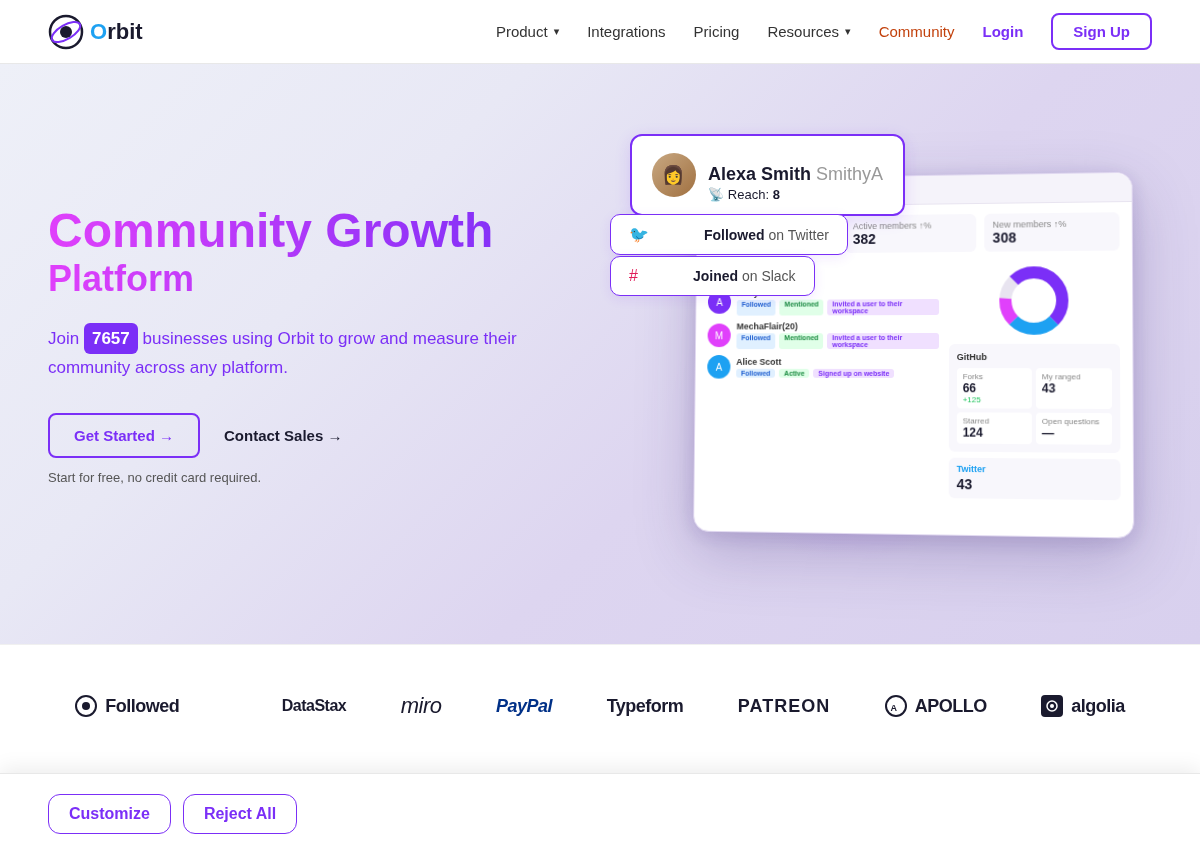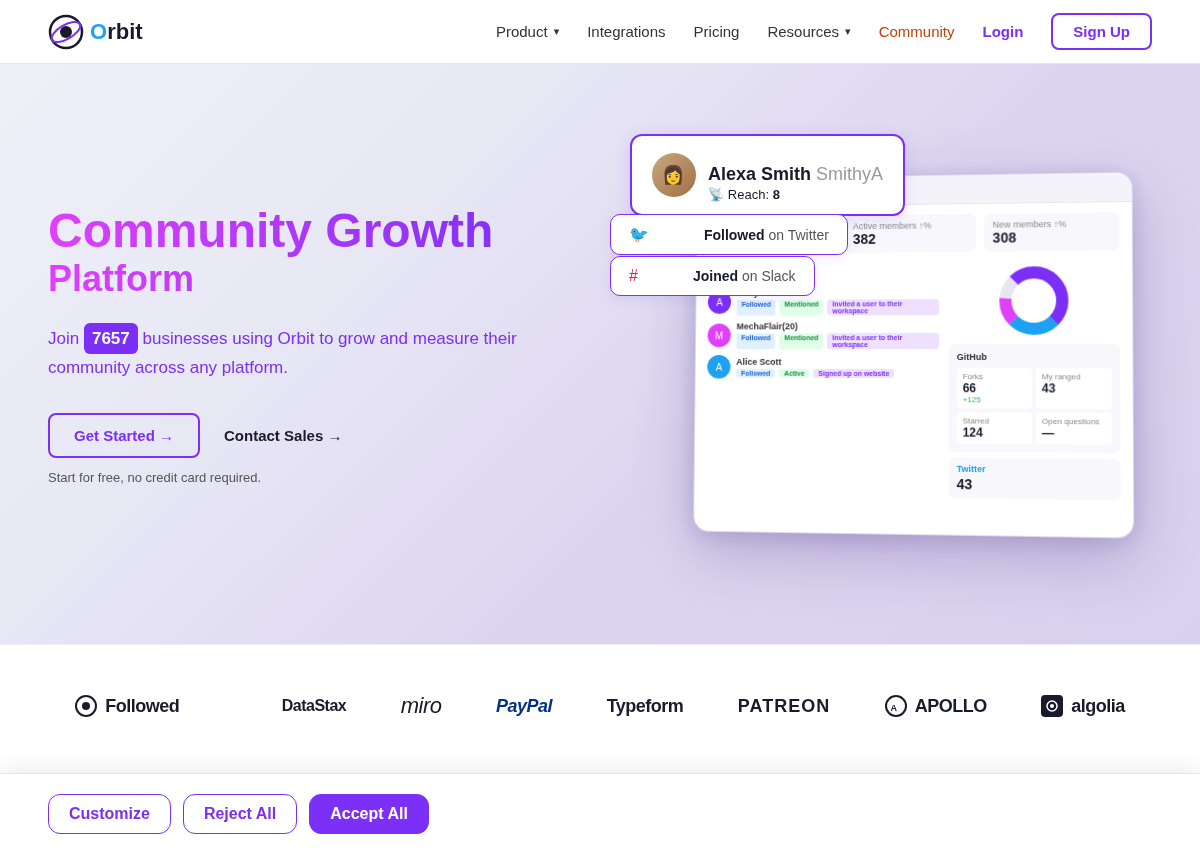--- a/index.html
+++ b/index.html
@@ -404,15 +404,14 @@
       <circle cx="11" cy="11" r="2" fill="#fff"></circle>
     </svg>
     <span class="brand-logo algolia">algolia</span>
   </div>
 </div>
 
 <div class="cookie-banner">
   <div class="cookie-buttons">
     <button class="btn-cookie btn-customize">Customize</button>
     <button class="btn-cookie btn-reject">Reject All</button>
-    <button class="btn-cookie btn-accept">Accept All</button>
   </div>
 </div>
 
 </body></html>

